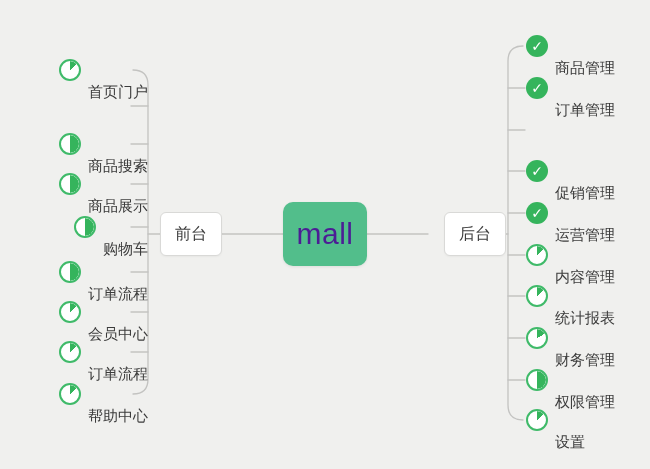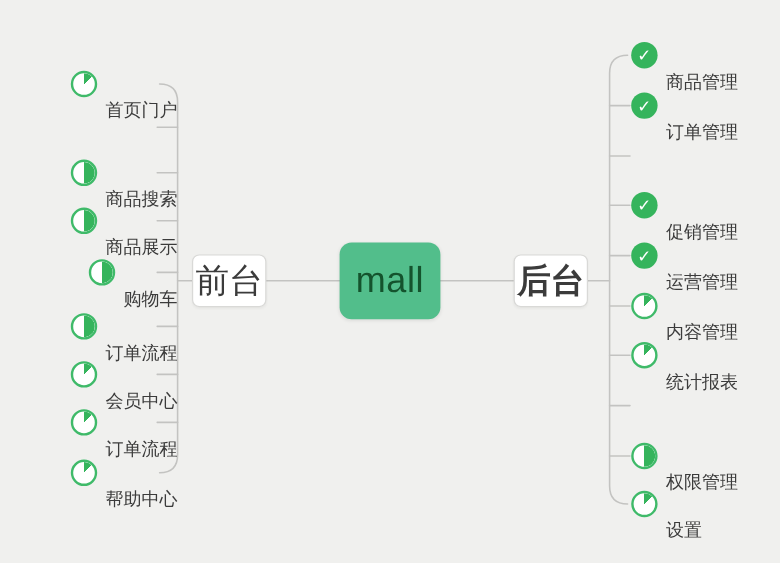--- a/index.html
+++ b/index.html
@@ -9,35 +9,35 @@
     font-family:"Liberation Sans","DejaVu Sans",sans-serif;
     position:relative;overflow:hidden;
   }
   .canvas{position:absolute;left:0;top:0;width:650px;height:469px;}
   svg.connectors{position:absolute;left:0;top:0;pointer-events:none;}
 
   .root-node{
     position:absolute;left:283px;top:202px;width:84px;height:64px;
     background:#52be8b;border-radius:10px;
     display:flex;align-items:center;justify-content:center;
-    color:#14532d;font-size:30px;letter-spacing:0.5px;
+    color:#4c1d95;font-size:30px;letter-spacing:0.5px;
     box-shadow:0 1px 3px rgba(0,0,0,0.08);
     cursor:default;
   }
   .branch-node{
     position:absolute;top:212px;width:62px;height:44px;
     background:#ffffff;border:1px solid #d9d9d7;border-radius:6px;
     box-sizing:border-box;
     display:flex;align-items:center;justify-content:center;
-    color:#3b3b3b;font-size:28px;
+    color:#3b3b3b;font-size:16px;
     box-shadow:0 1px 2px rgba(0,0,0,0.04);
     cursor:default;
   }
   .branch-node.front{left:160px;}
-  .branch-node.back{left:428px;font-weight:bold;}
+  .branch-node.back{left:444px;}
 
   .item{
     position:absolute;height:24px;
     display:flex;align-items:center;gap:7px;
     color:#3b3b3b;font-size:15px;white-space:nowrap;
     cursor:default;
   }
   .item.left{right:502px;}  
   .item.right{left:526px;}
 
@@ -165,20 +165,26 @@
         <span class="pie-fill" style="background: conic-gradient(rgb(53, 180, 92) 12.5%, transparent 0deg);"></span>
       </span>
     <span class="label">内容管理</span>
   </div>
   <div class="item right" style="top:284px">
     <span class="pie">
         <span class="pie-fill" style="background: conic-gradient(rgb(53, 180, 92) 12.5%, transparent 0deg);"></span>
       </span>
     <span class="label">统计报表</span>
   </div>
+  <div class="item right" style="top:326px">
+    <span class="pie">
+        <span class="pie-fill" style="background: conic-gradient(rgb(53, 180, 92) 17%, transparent 0deg);"></span>
+      </span>
+    <span class="label">财务管理</span>
+  </div>
   <div class="item right" style="top:368px">
     <span class="pie">
         <span class="pie-fill" style="background: conic-gradient(rgb(53, 180, 92) 50%, transparent 0deg);"></span>
       </span>
     <span class="label">权限管理</span>
   </div>
   <div class="item right" style="top:408px">
     <span class="pie">
         <span class="pie-fill" style="background: conic-gradient(rgb(53, 180, 92) 12.5%, transparent 0deg);"></span>
       </span>

